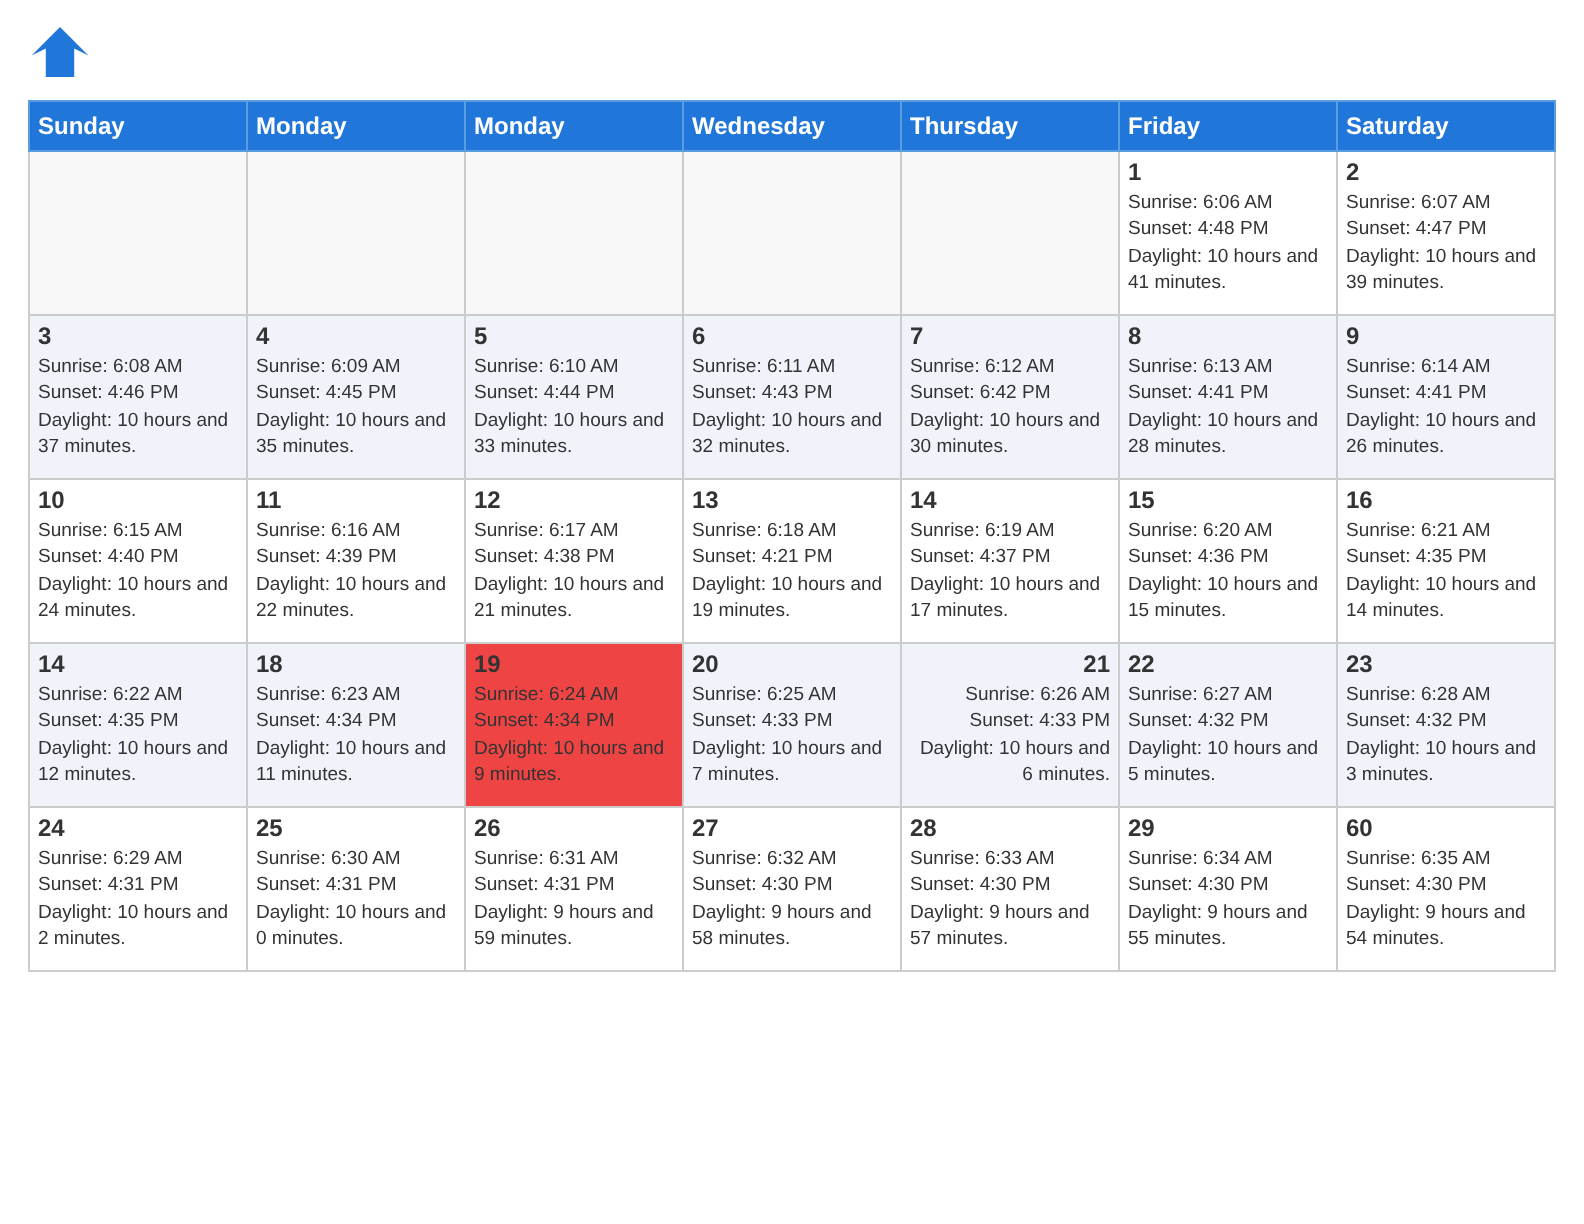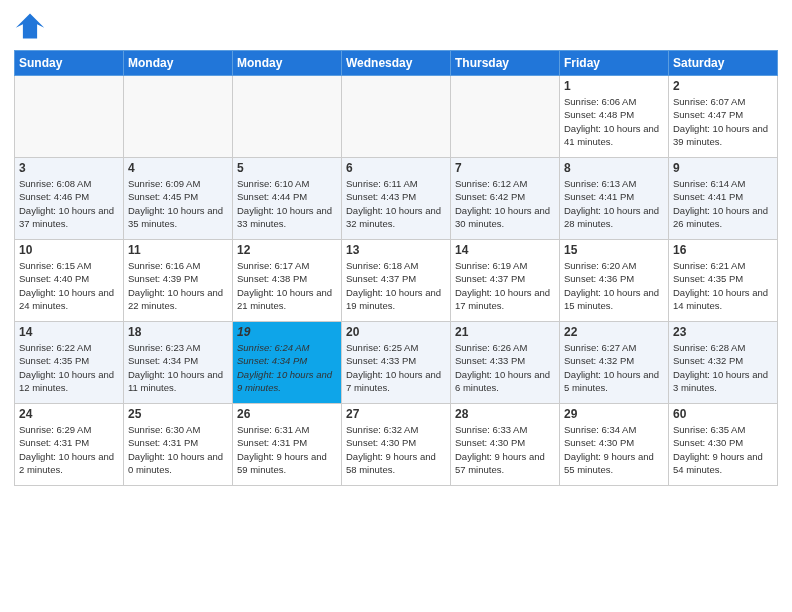--- a/index.html
+++ b/index.html
@@ -216,21 +216,21 @@
           <td>
             <span class="day-number">12</span>
             <div class="day-info">Sunrise: 6:17 AM
 Sunset: 4:38 PM
 Daylight: 10 hours
 and 21 minutes.</div>
           </td>
           <td>
             <span class="day-number">13</span>
             <div class="day-info">Sunrise: 6:18 AM
-Sunset: 4:37 PM
+Sunset: 4:21 PM
 Daylight: 10 hours
 and 19 minutes.</div>
           </td>
           <td>
             <span class="day-number">14</span>
             <div class="day-info">Sunrise: 6:19 AM
 Sunset: 4:37 PM
 Daylight: 10 hours
 and 17 minutes.</div>
           </td>
@@ -257,35 +257,35 @@
 Daylight: 10 hours
 and 12 minutes.</div>
           </td>
           <td style="background: rgb(240, 244, 250);">
             <span class="day-number">18</span>
             <div class="day-info">Sunrise: 6:23 AM
 Sunset: 4:34 PM
 Daylight: 10 hours
 and 11 minutes.</div>
           </td>
-          <td style="background: #0ea5e9; font-style: italic;">
+          <td style="background: #ef4444;">
             <span class="day-number">19</span>
             <div class="day-info">Sunrise: 6:24 AM
 Sunset: 4:34 PM
 Daylight: 10 hours
 and 9 minutes.</div>
           </td>
           <td style="background: rgb(240, 244, 250);">
             <span class="day-number">20</span>
             <div class="day-info">Sunrise: 6:25 AM
 Sunset: 4:33 PM
 Daylight: 10 hours
 and 7 minutes.</div>
           </td>
-          <td style="background: rgb(240, 244, 250);">
+          <td style="background: rgb(240, 244, 250); text-align: right;">
             <span class="day-number">21</span>
             <div class="day-info">Sunrise: 6:26 AM
 Sunset: 4:33 PM
 Daylight: 10 hours
 and 6 minutes.</div>
           </td>
           <td style="background: rgb(240, 244, 250);">
             <span class="day-number">22</span>
             <div class="day-info">Sunrise: 6:27 AM
 Sunset: 4:32 PM

